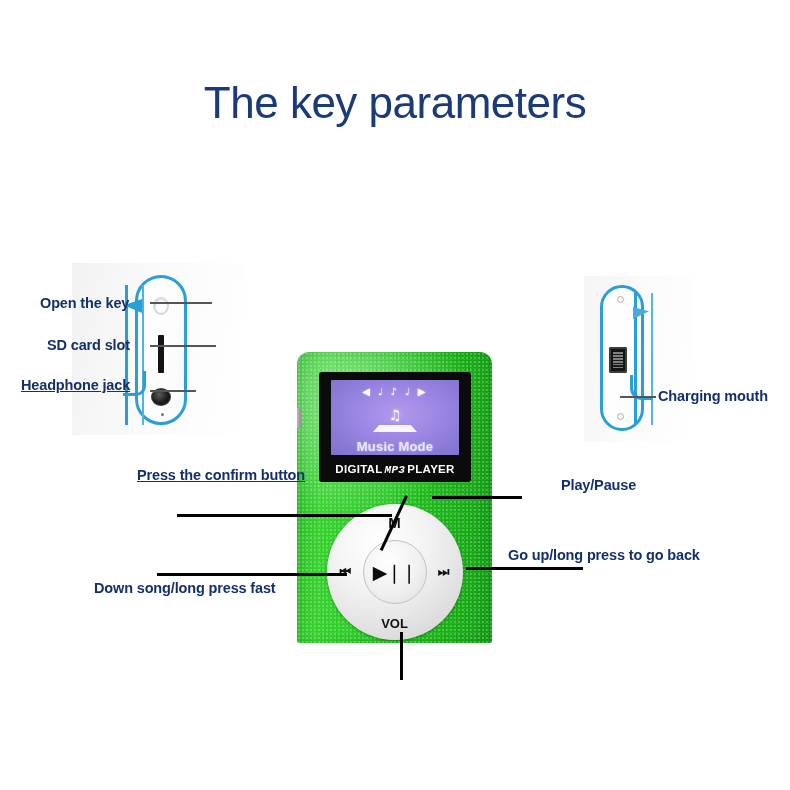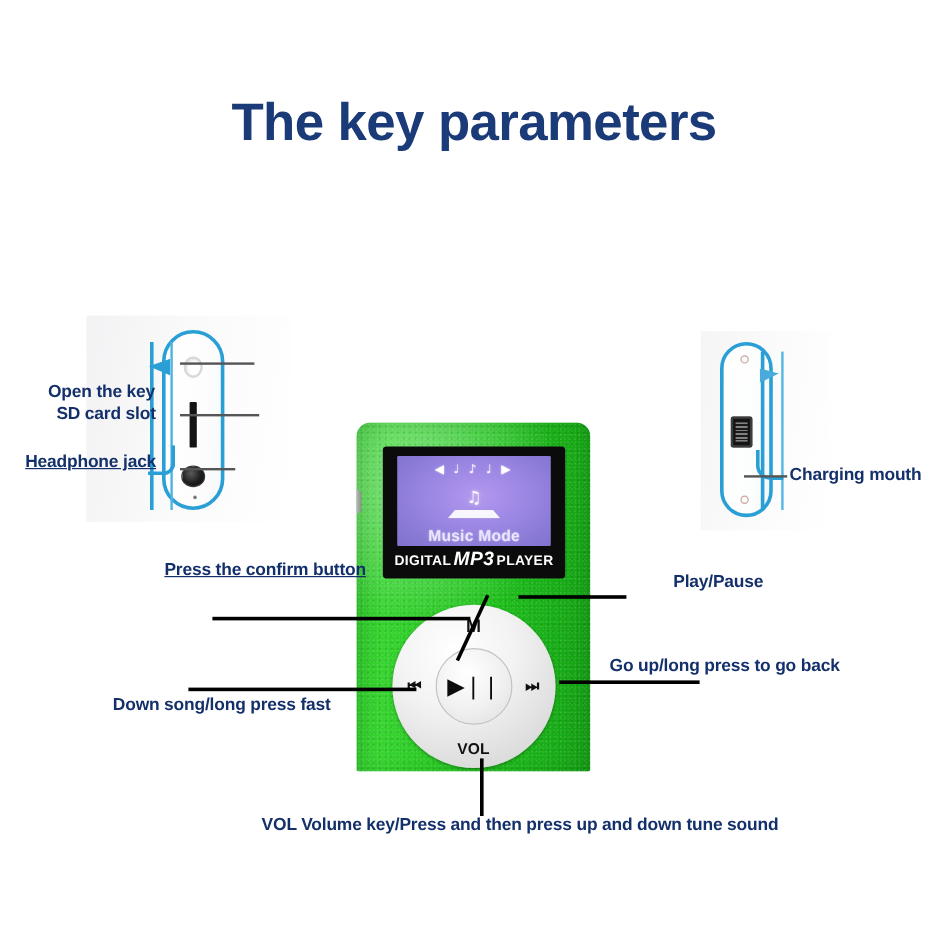--- a/index.html
+++ b/index.html
@@ -18,21 +18,21 @@
   }
 
   
   .page-title {
     position: absolute;
     left: 0;
     top: 78px;
     width: 790px;
     text-align: center;
     font-size: 44px;
-    font-weight: 700;
+    font-weight: 400;
     letter-spacing: -0.5px;
     color: #1b3a78;
     font-family: "Liberation Sans", sans-serif;
   }
 
   
   .anno {
     position: absolute;
     color: #14306b;
     font-size: 14.5px;
@@ -181,22 +181,22 @@
     text-align: center;
     color: #ffffff;
     font-size: 11.5px;
     font-weight: 700;
     letter-spacing: 0.3px;
     font-family: "Liberation Sans", sans-serif;
   }
   .brand-mp3 {
     font-style: italic;
     font-weight: 700;
-    font-size: 16px;
-    font-family: Liberation Sans, sans-serif;
+    font-size: 11px;
+    font-family: Liberation Mono, monospace;
     padding: 0 2px;
   }
 
   
   .wheel {
     position: absolute;
     left: 50%;
     transform: translateX(-50%);
     top: 152px;
     width: 136px;
@@ -420,21 +420,21 @@
       <div class="dev-sd"></div>
       <div class="dev-jack"></div>
       <div class="dev-dot"></div>
     </div>
   </div>
 
   <div class="lline h thin" style="left:150px; top:302px; width:62px;"></div>
   <div class="lline h thin" style="left:150px; top:345px; width:66px;"></div>
   <div class="lline h thin" style="left:150px; top:390px; width:46px;"></div>
 
-  <div class="anno" style="left:40px; top:294px;margin-top:24px;">Open the key</div>
+  <div class="anno" style="left:40px; top:294px;">Open the key</div>
   <div class="anno" style="left:47px; top:336px;">SD card slot</div>
   <div class="anno" style="left:21px; top:376px;text-decoration:underline;">Headphone jack</div>
 
   <div class="photo-right">
     <div class="dev-right">
       <div class="dev-right-case"></div>
       <div class="dev-right-clip"></div>
       <div class="dev-right-wedge"></div>
       <div class="dev-right-wedge2"></div>
       <div class="dev-usb"></div>
@@ -482,15 +482,14 @@
   <div class="lline h" style="left:157px; top:573px; width:190px; height:3px;"></div>
 
   <div class="anno" style="left:521px; top:476px;margin-left:40px;">Play/Pause</div>
   <div class="lline h" style="left:432px; top:496px; width:90px; height:3px;"></div>
   <div class="lline" style="left:405px; top:496px; width:3px; height:60px; transform-origin: top center; transform: rotate(25deg); background:#000;"></div>
 
   <div class="anno" style="left:508px; top:546px;">Go up/long press to go back</div>
   <div class="lline h" style="left:466px; top:567px; width:117px; height:3px;"></div>
 
   <div class="lline v" style="left:400px; top:632px; height:48px;"></div>
-  <div class="anno" style="left:218px; top:679px;">VOL Volume key/Press and then press up and down tune sound</div>
 
 </div>
 
 </body></html>

